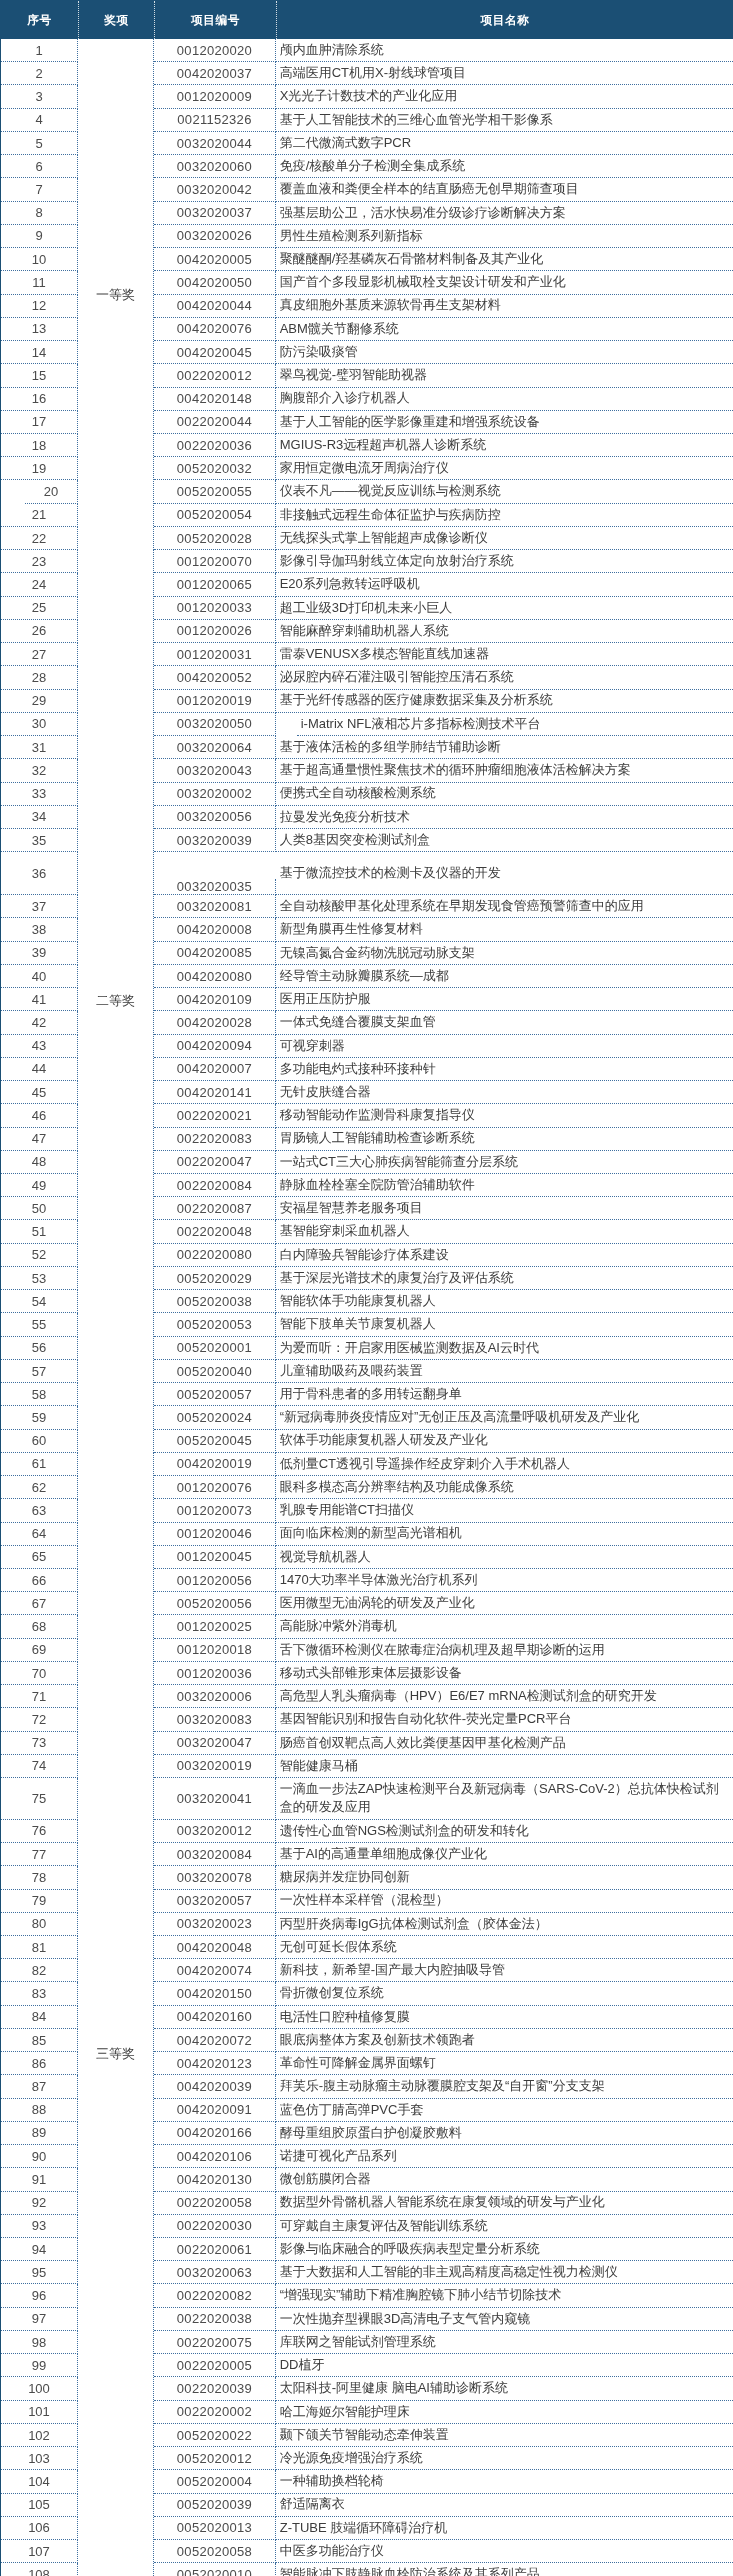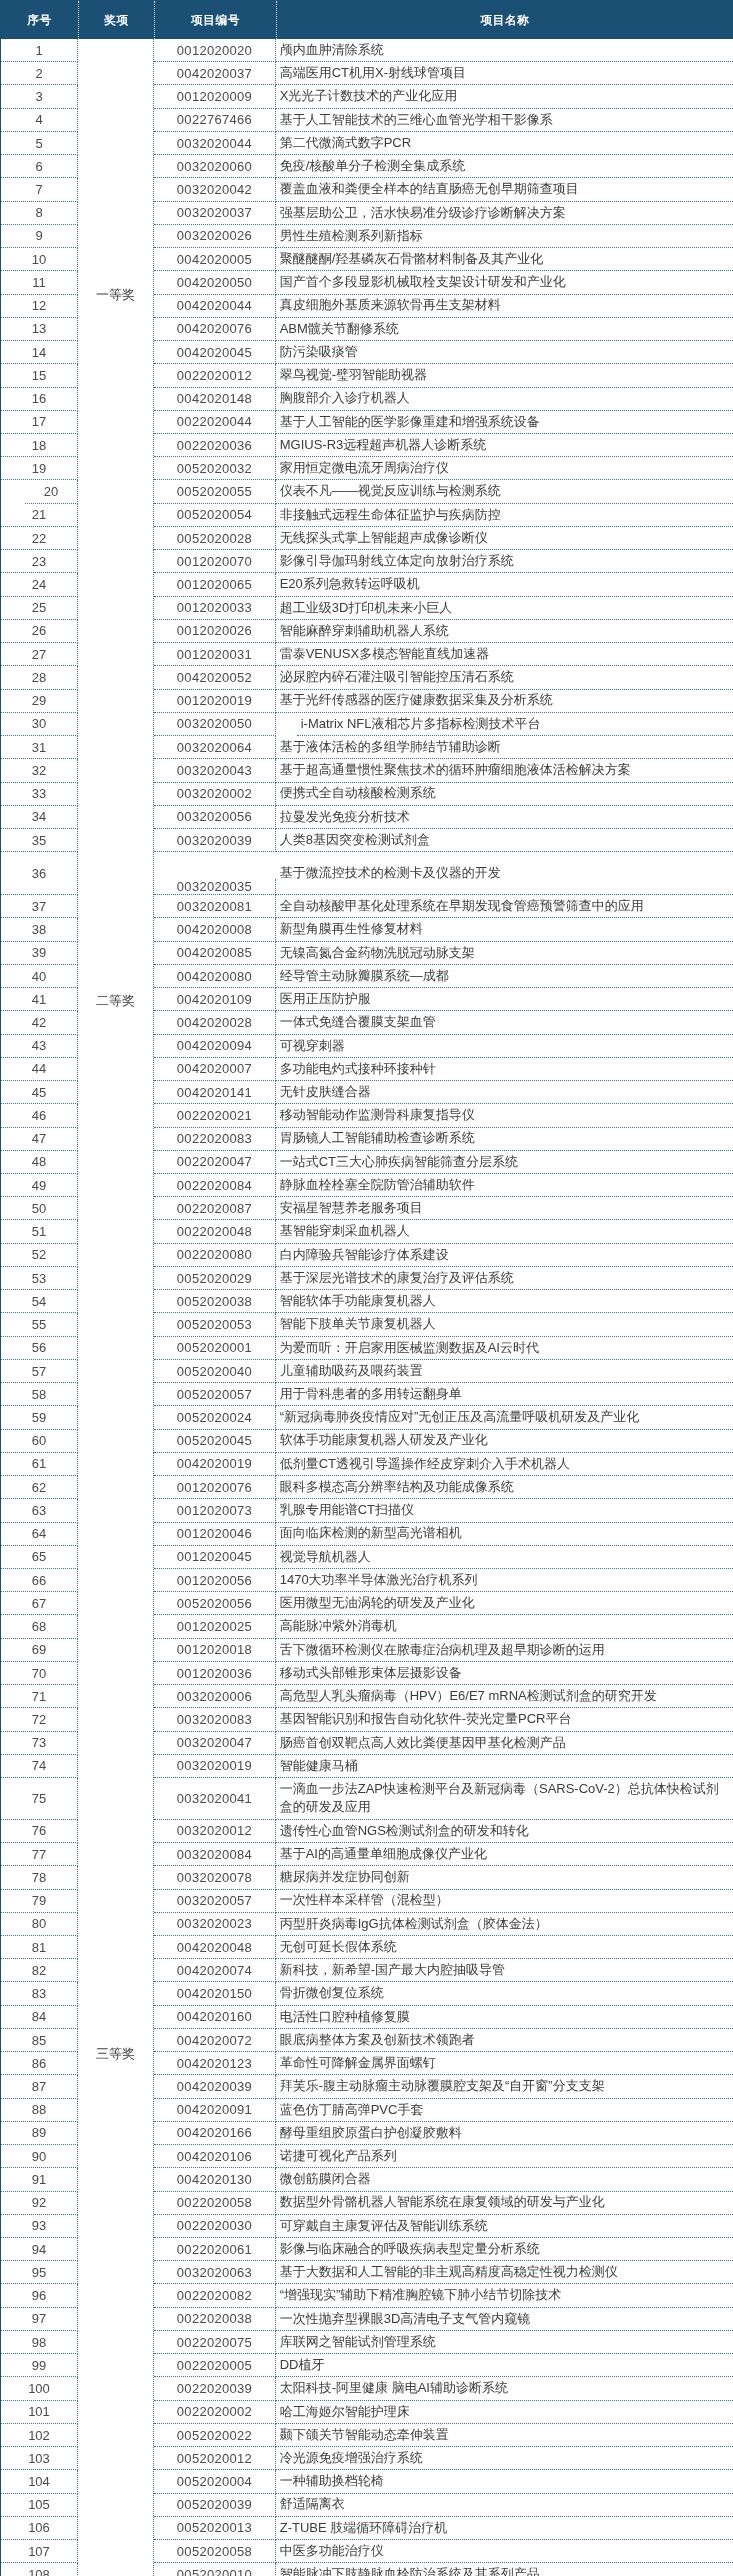--- a/index.html
+++ b/index.html
@@ -96,21 +96,21 @@
       <div class="cell seq" style="grid-row: 1;">1</div>
       <div class="cell code" style="grid-row: 1;">0012020020</div>
       <div class="cell name" style="grid-row: 1;">颅内血肿清除系统</div>
       <div class="cell seq" style="grid-row: 2;">2</div>
       <div class="cell code" style="grid-row: 2;">0042020037</div>
       <div class="cell name" style="grid-row: 2;">高端医用CT机用X-射线球管项目</div>
       <div class="cell seq" style="grid-row: 3;">3</div>
       <div class="cell code" style="grid-row: 3;">0012020009</div>
       <div class="cell name" style="grid-row: 3;">X光光子计数技术的产业化应用</div>
       <div class="cell seq" style="grid-row: 4;">4</div>
-      <div class="cell code" style="grid-row: 4;">0022767466</div>
+      <div class="cell code" style="grid-row: 4;">0021152326</div>
       <div class="cell name" style="grid-row: 4;">基于人工智能技术的三维心血管光学相干影像系</div>
       <div class="cell seq" style="grid-row: 5;">5</div>
       <div class="cell code" style="grid-row: 5;">0032020044</div>
       <div class="cell name" style="grid-row: 5;">第二代微滴式数字PCR</div>
       <div class="cell seq" style="grid-row: 6;">6</div>
       <div class="cell code" style="grid-row: 6;">0032020060</div>
       <div class="cell name" style="grid-row: 6;">免疫/核酸单分子检测全集成系统</div>
       <div class="cell seq" style="grid-row: 7;">7</div>
       <div class="cell code" style="grid-row: 7;">0032020042</div>
       <div class="cell name" style="grid-row: 7;">覆盖血液和粪便全样本的结直肠癌无创早期筛查项目</div>

